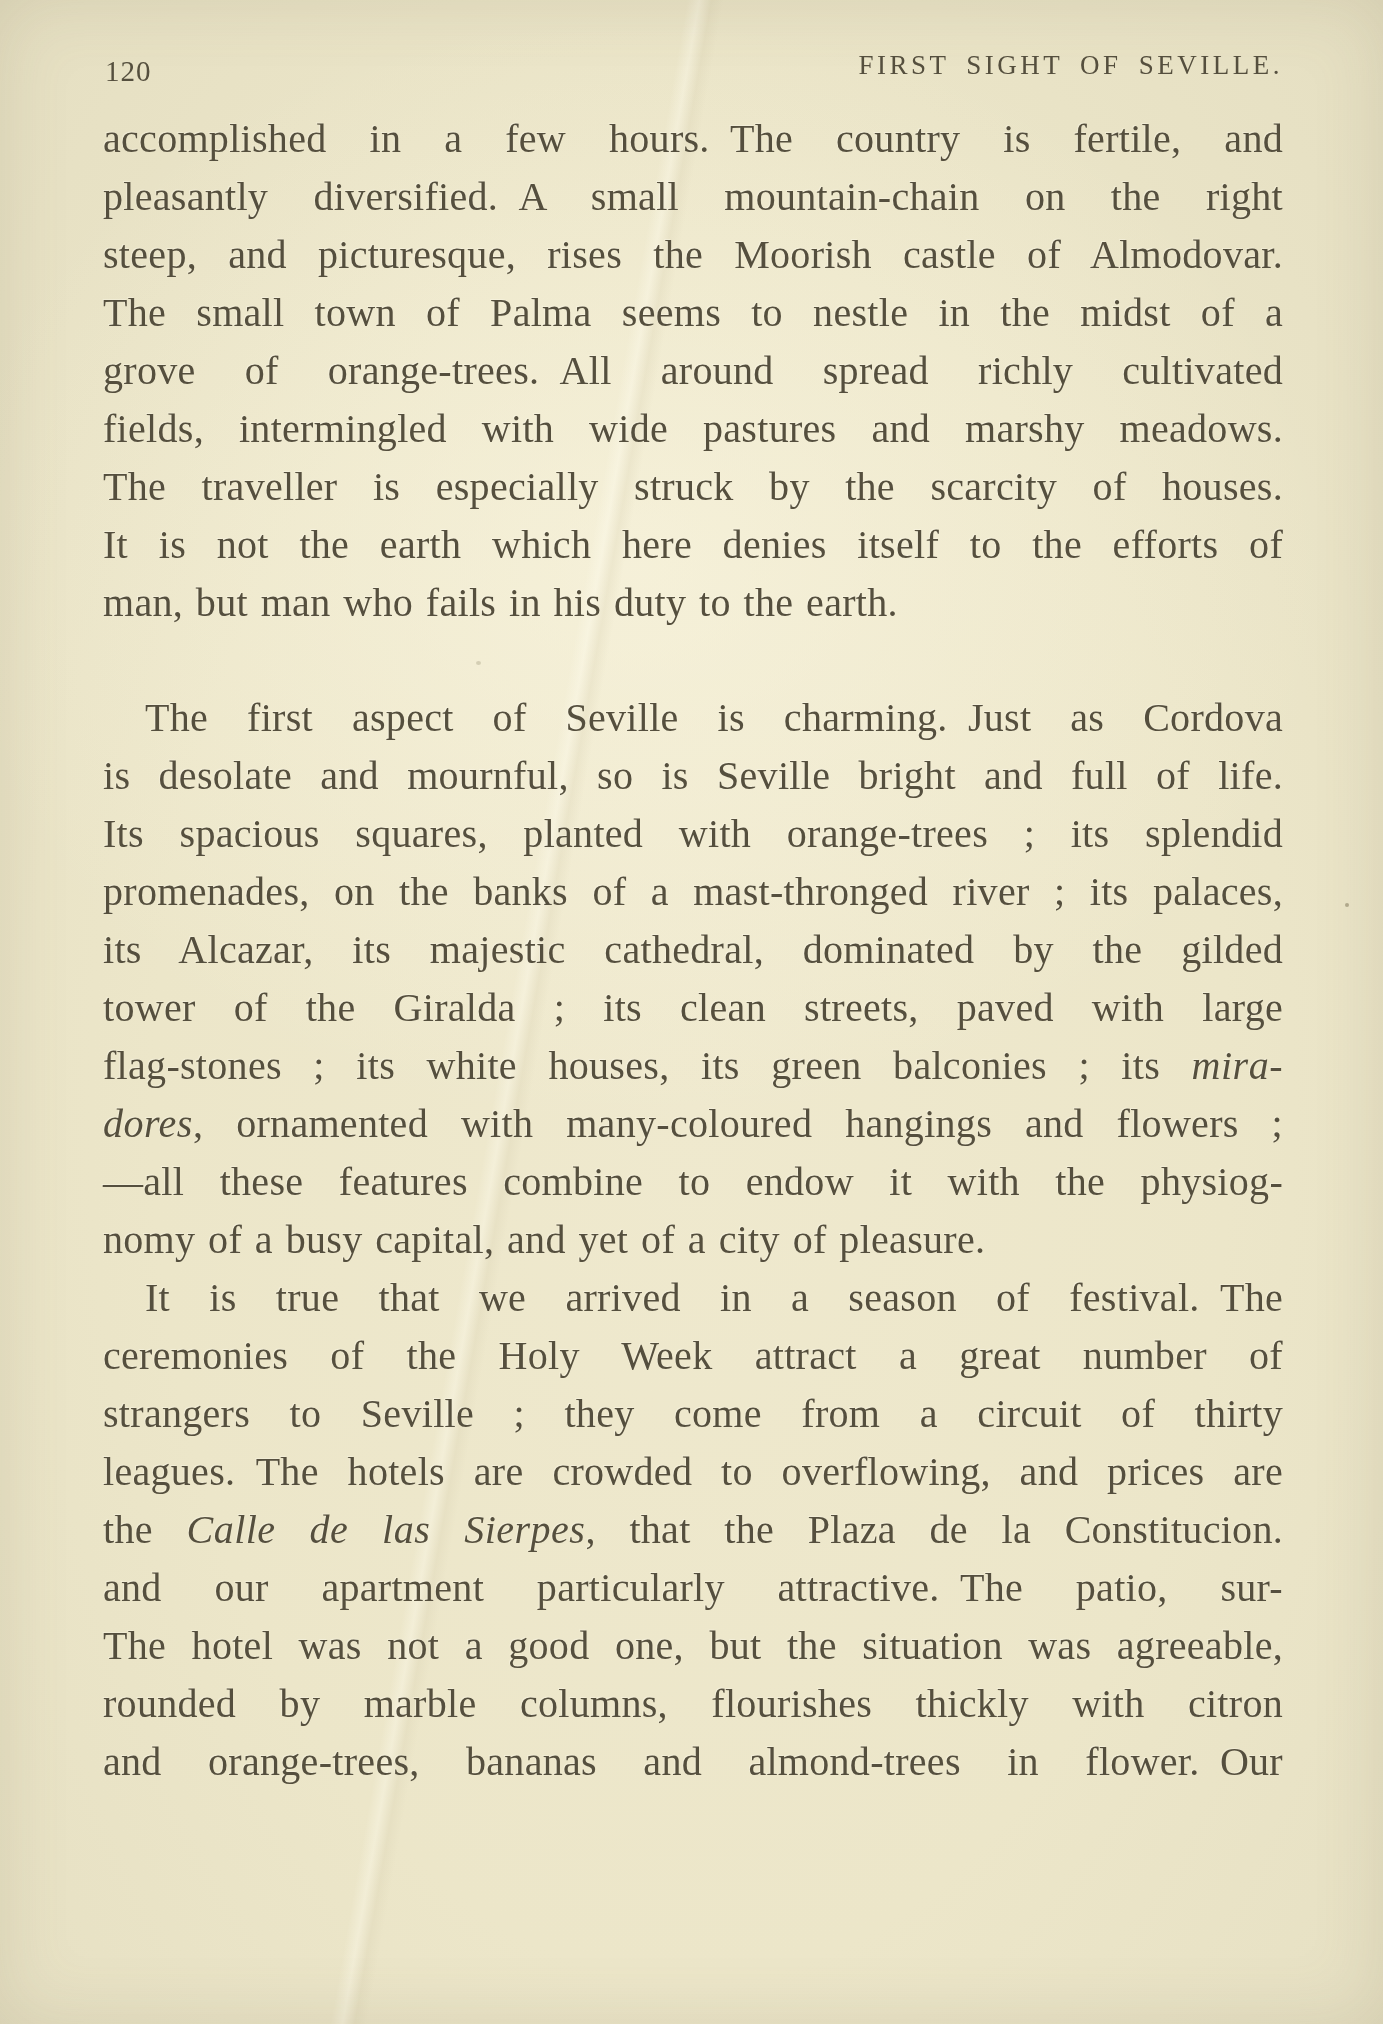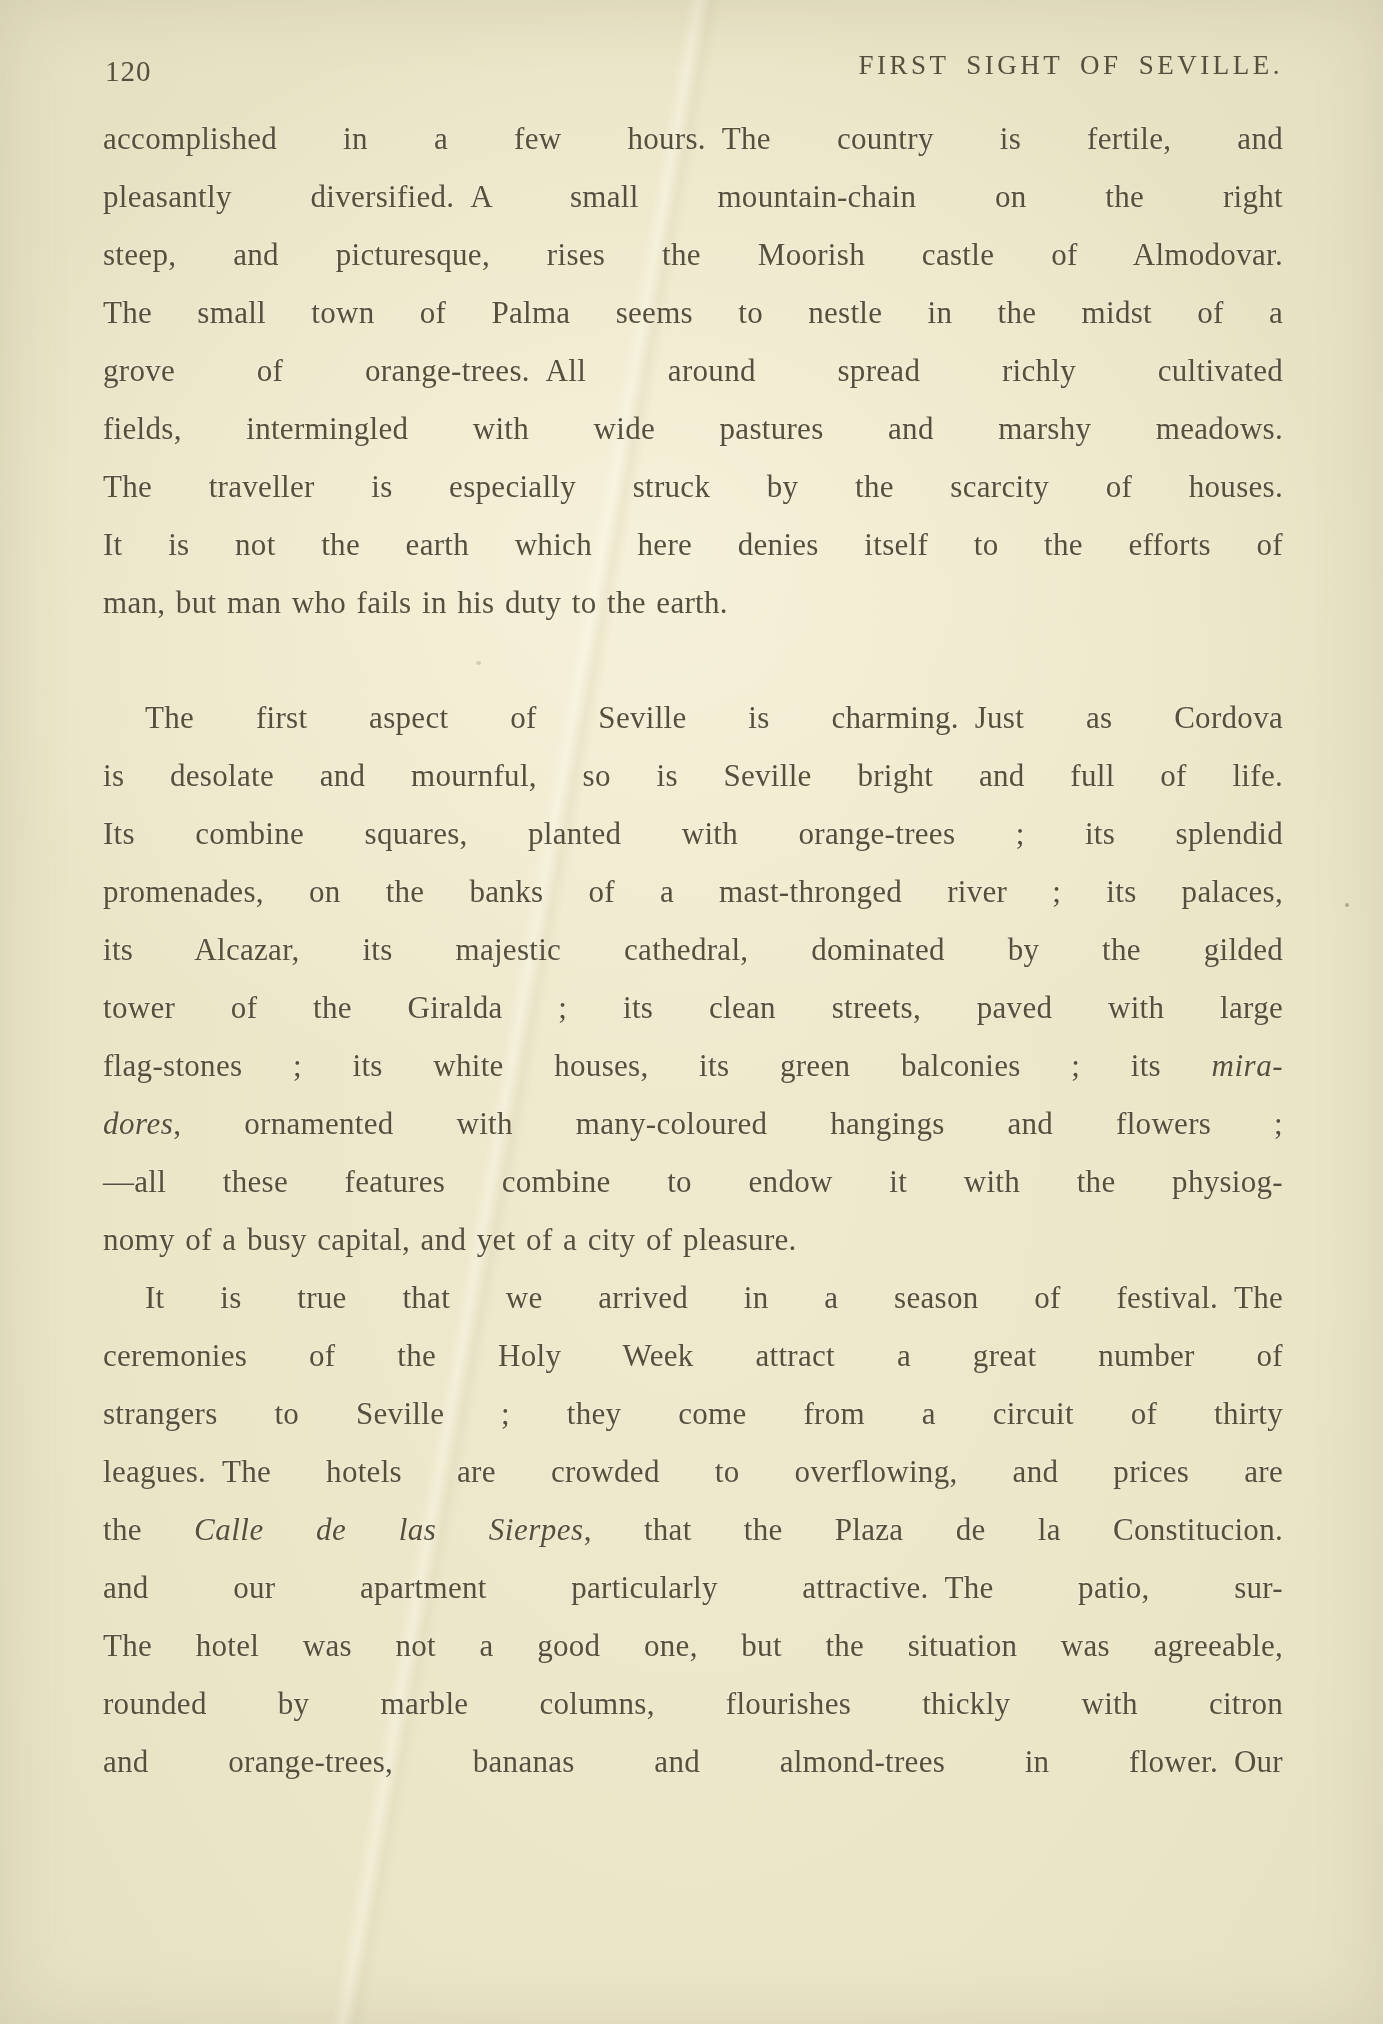--- a/index.html
+++ b/index.html
@@ -45,21 +45,21 @@
     position: absolute;
     top: 110px;
     left: 103px;
     width: 1180px;
   }
   .para { margin: 0; }
   .para.space-before { margin-top: 57px; }
   .line {
     height: 58px;
     line-height: 58px;
-    font-size: 31px;
+    font-size: 40px;
     letter-spacing: 0.3px;
     word-spacing: 2.5px;
     white-space: nowrap;
     text-align: justify;
     text-align-last: justify;
     text-shadow: -1px -1px 0 rgba(255, 253, 240, 0.35);
   }
   .line.no-just { text-align-last: left; }
   .line.indent { padding-left: 42px; }
   .line em { font-style: italic; letter-spacing: 0.5px; }
@@ -85,21 +85,21 @@
         <div class="line"><span>The small town of Palma seems to nestle in the midst of a</span></div>
         <div class="line"><span>grove of orange-trees. All around spread richly cultivated</span></div>
         <div class="line"><span>fields, intermingled with wide pastures and marshy meadows.</span></div>
         <div class="line"><span>The traveller is especially struck by the scarcity of houses.</span></div>
         <div class="line"><span>It is not the earth which here denies itself to the efforts of</span></div>
         <div class="line no-just"><span>man, but man who fails in his duty to the earth.</span></div>
       </div>
       <div class="para space-before">
         <div class="line indent"><span>The first aspect of Seville is charming. Just as Cordova</span></div>
         <div class="line"><span>is desolate and mournful, so is Seville bright and full of life.</span></div>
-        <div class="line"><span>Its combine squares, planted with orange-trees ; its splendid</span></div>
+        <div class="line"><span>Its spacious squares, planted with orange-trees ; its splendid</span></div>
         <div class="line"><span>promenades, on the banks of a mast-thronged river ; its palaces,</span></div>
         <div class="line"><span>its Alcazar, its majestic cathedral, dominated by the gilded</span></div>
         <div class="line"><span>tower of the Giralda ; its clean streets, paved with large</span></div>
         <div class="line"><span>flag-stones ; its white houses, its green balconies ; its </span><em>mira-</em></div>
         <div class="line"><em>dores</em><span>, ornamented with many-coloured hangings and flowers ;</span></div>
         <div class="line"><span>—all these features combine to endow it with the physiog-</span></div>
         <div class="line no-just"><span>nomy of a busy capital, and yet of a city of pleasure.</span></div>
       </div>
       <div class="para">
         <div class="line indent"><span>It is true that we arrived in a season of festival. The</span></div>

